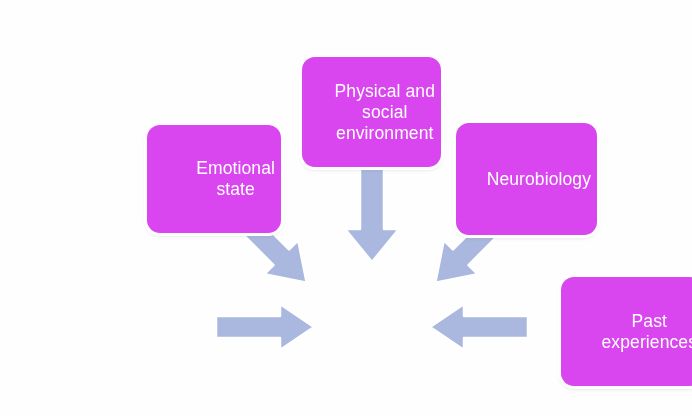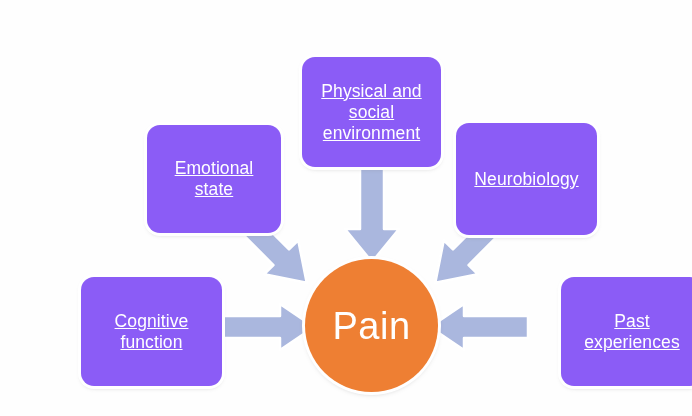--- a/index.html
+++ b/index.html
@@ -17,33 +17,32 @@
     position: relative;
     width: 692px;
     height: 416px;
     background: #fefefe;
     overflow: hidden;
   }
   
   .node-box {
     position: absolute;
     box-sizing: border-box;
-    background: #8b5cf6;
+    background: #d946ef;
     border-radius: 13px;
     display: flex;
     align-items: center;
-    justify-content: center;
+    justify-content: flex-end;
     text-align: center;
     color: #ffffff;
     font-size: 17.5px;
     line-height: 1.2;
     letter-spacing: 0.1px;
     box-shadow: 0 0 0 3px #ffffff, 0 2px 4px rgba(120,120,120,0.38);
     z-index: 5;
-    text-decoration: underline;
   }
   .node-label {
     display: block;
     white-space: pre-line;
     padding: 0 6px;
   }
   
   .hub-circle {
     position: absolute;
     box-sizing: border-box;
@@ -118,27 +117,20 @@
 
   <div class="node-box" style="left:147px; top:125px; width:134px; height:108px;">
     <span class="node-label">Emotional
 state</span>
   </div>
 
   <div class="node-box" style="left:456px; top:123px; width:141px; height:112px;">
     <span class="node-label">Neurobiology</span>
   </div>
 
-  <div class="node-box" style="left:81px; top:277px; width:141px; height:109px;">
-    <span class="node-label">Cognitive
-function</span>
-  </div>
 
   <div class="node-box" style="left:521px; top:277px; width:142px; height:109px;margin-left:40px;">
     <span class="node-label">Past
 experiences</span>
   </div>
 
-  <div class="hub-circle" style="left:305px; top:259px; width:133px; height:133px;">
-    <span class="hub-label">Pain</span>
-  </div>
 
 </div>
 
 </body></html>

